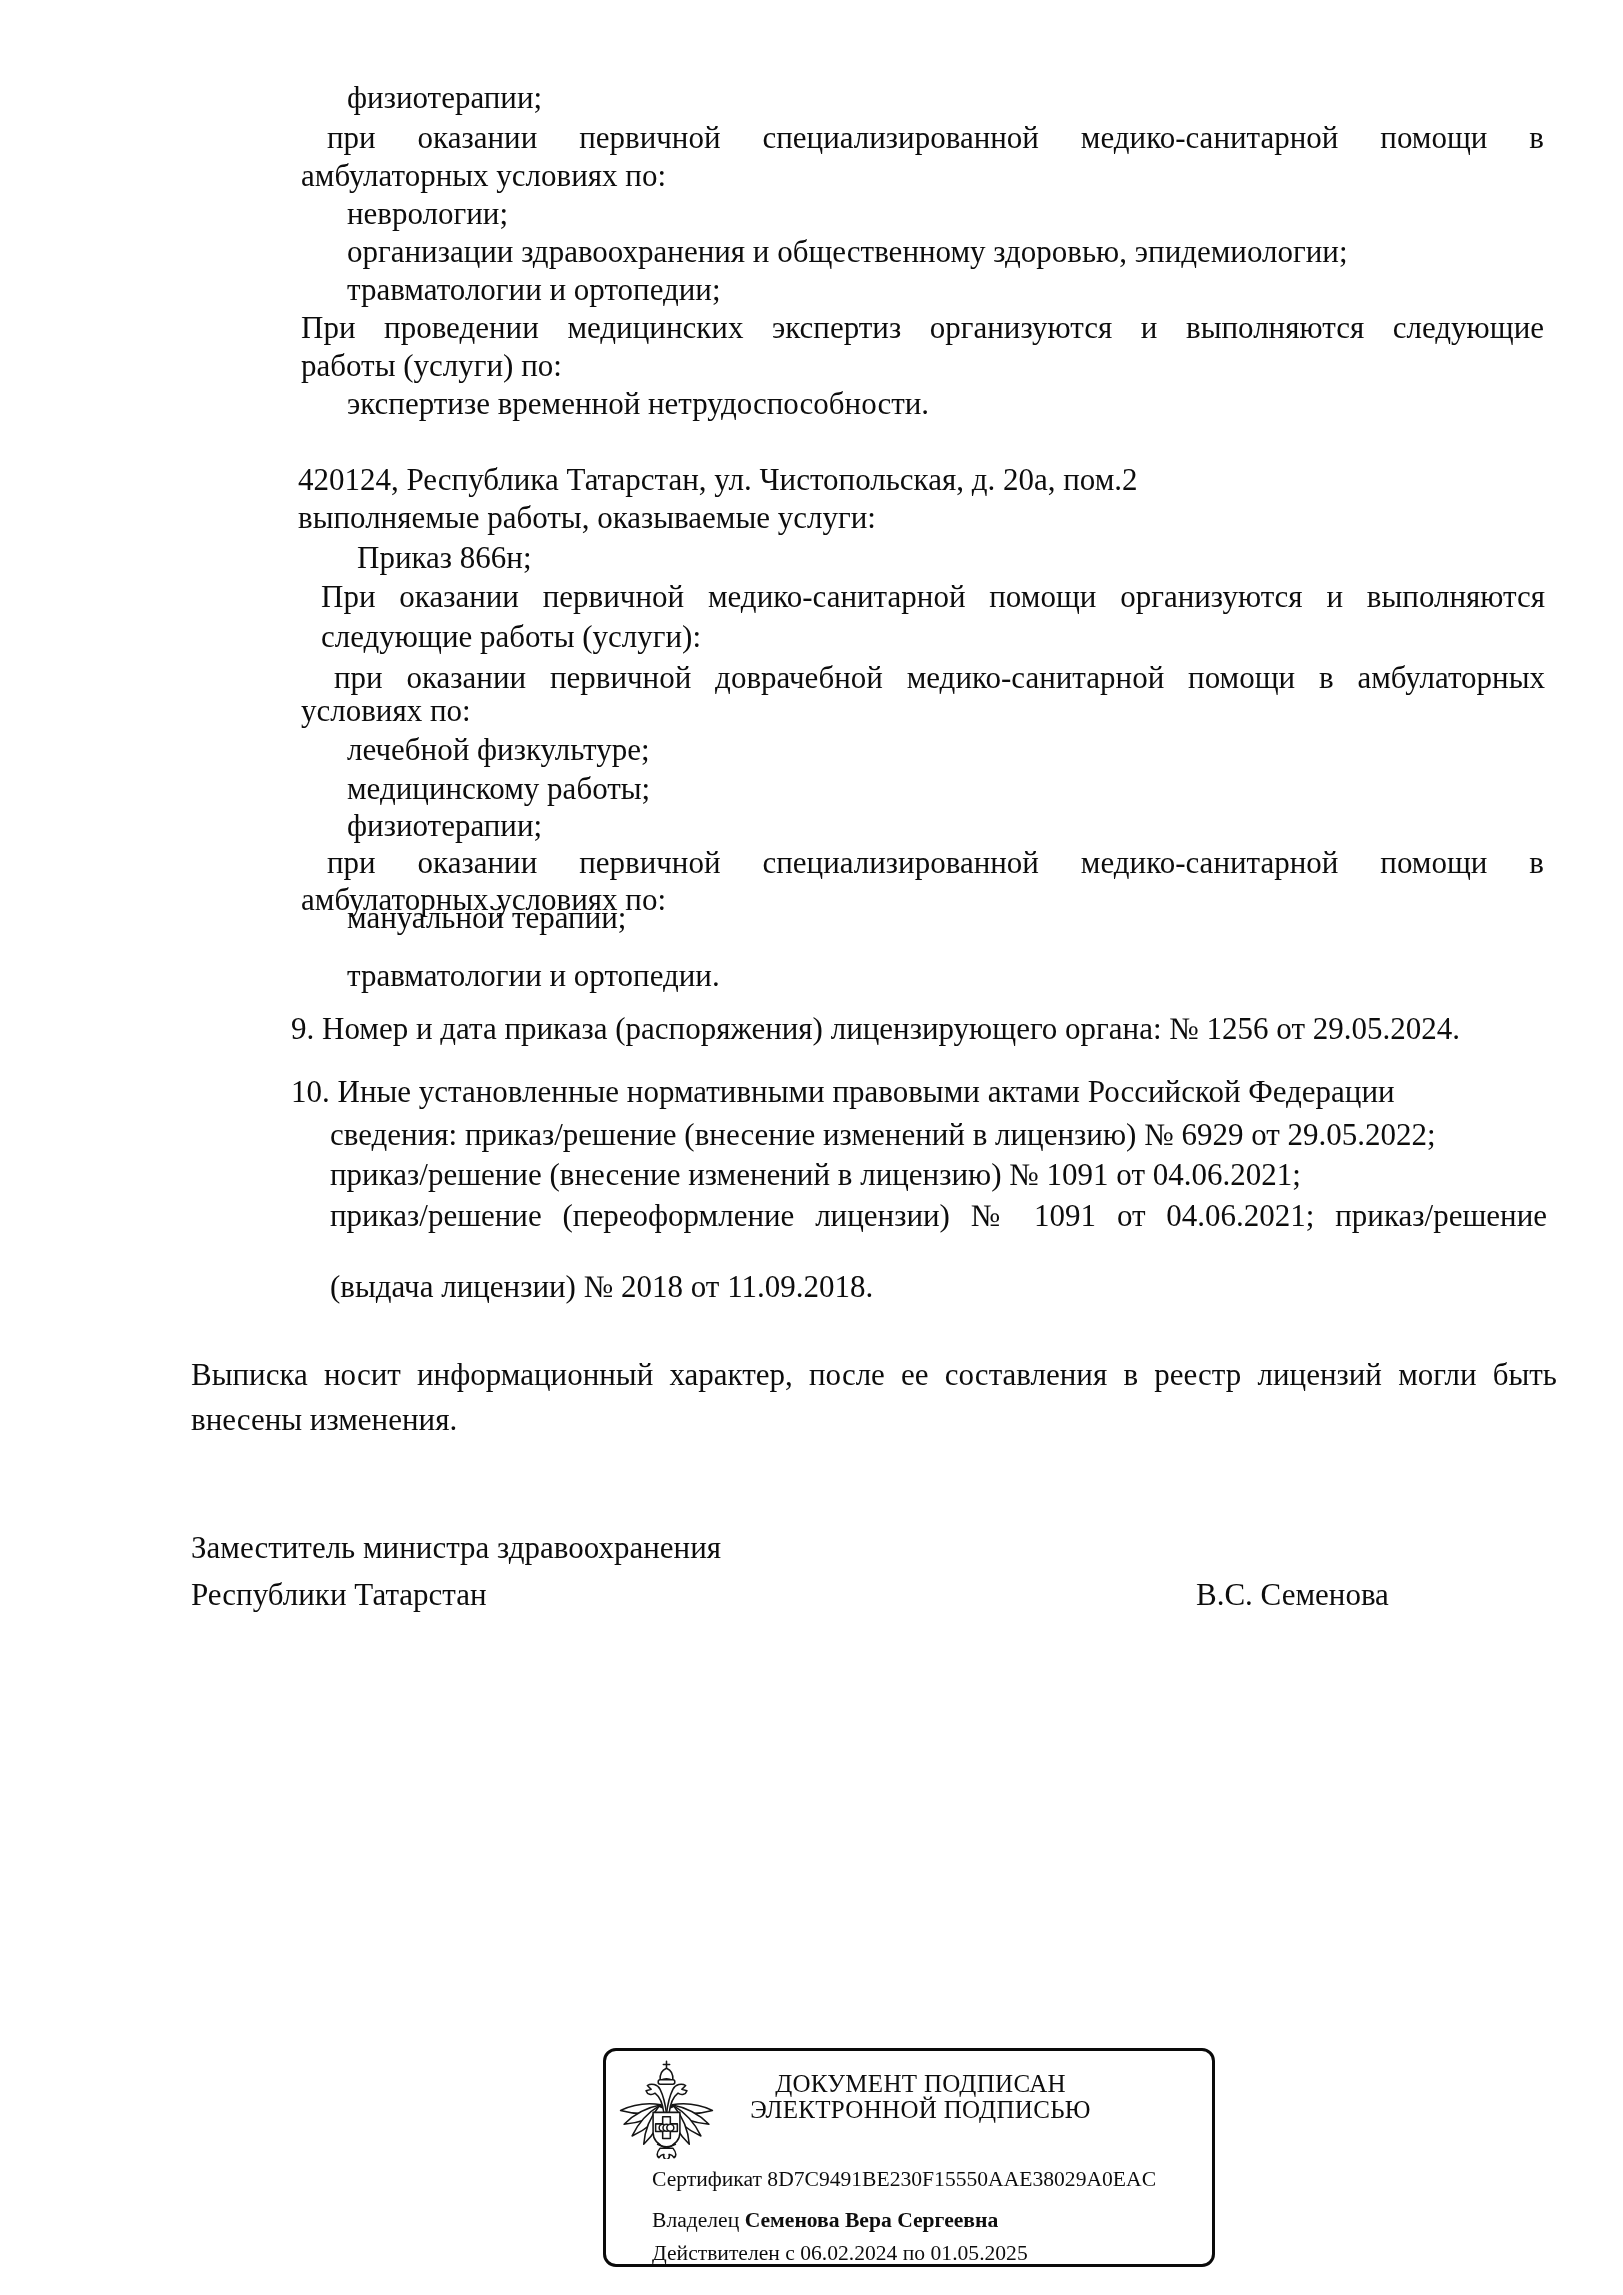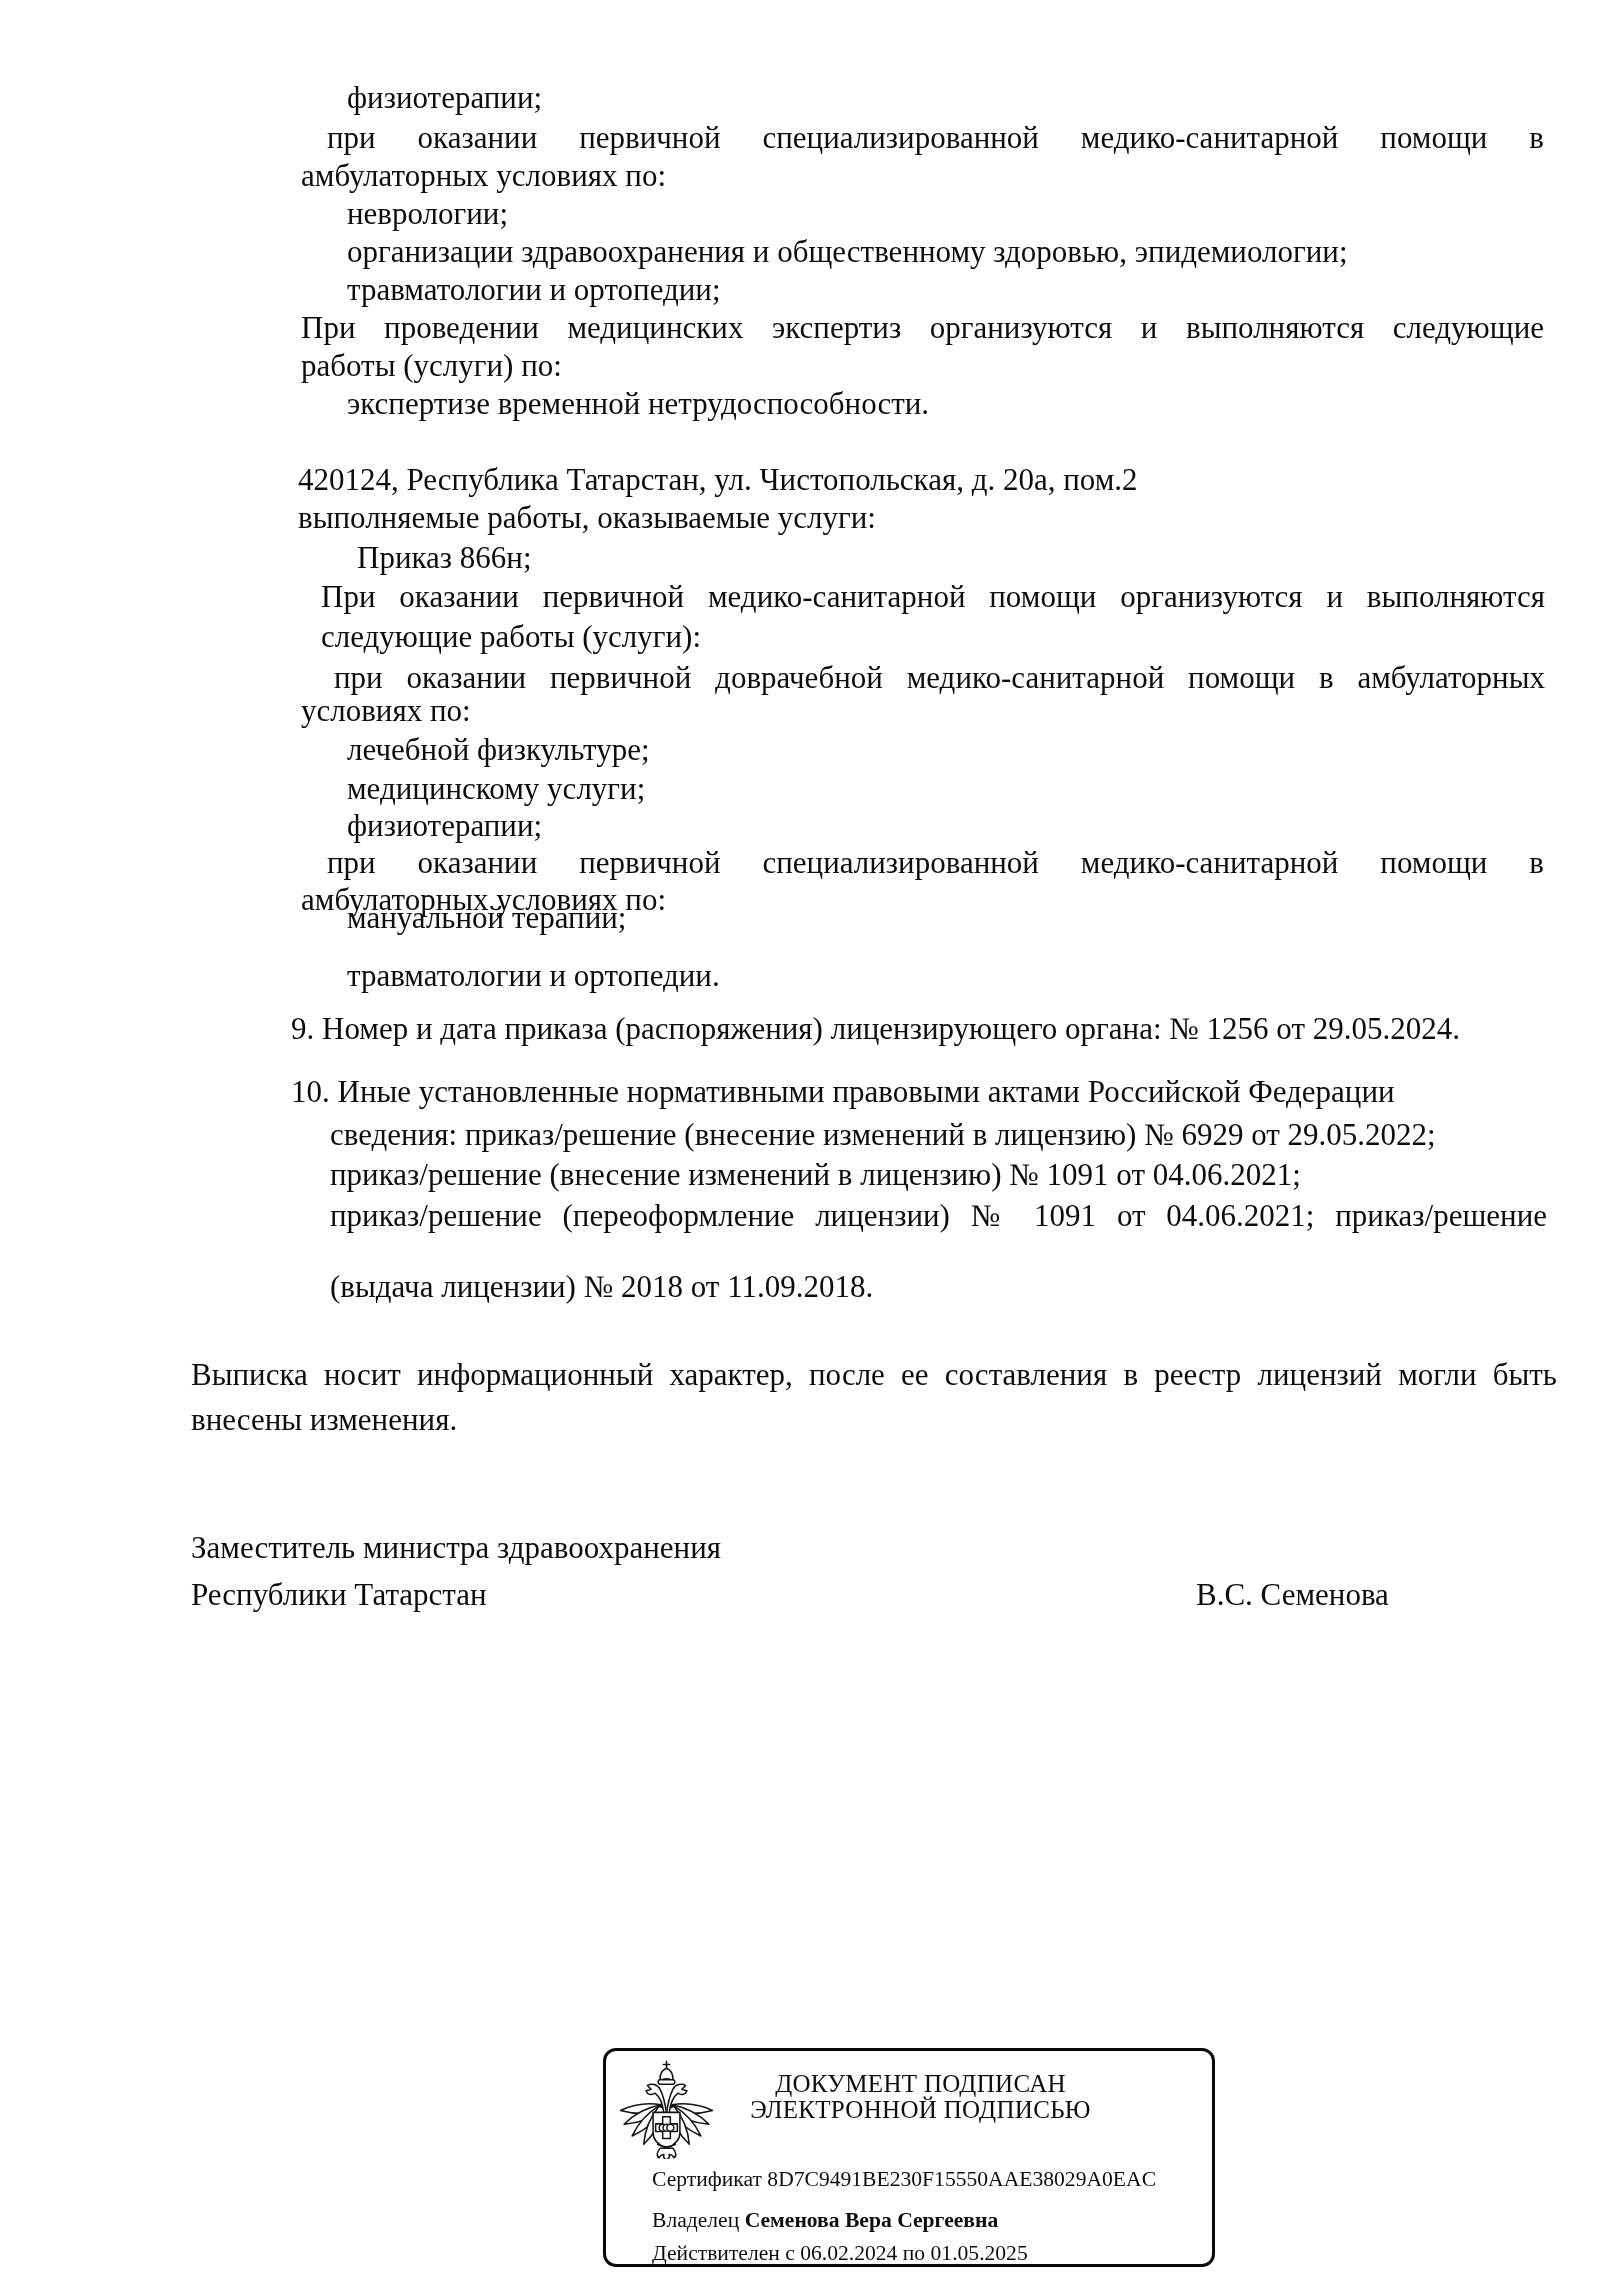--- a/index.html
+++ b/index.html
@@ -67,21 +67,21 @@
       <div class="doc-line" style="left: 301px; top: 347px;">работы (услуги) по:</div>
       <div class="doc-line" style="left: 347px; top: 385px;">экспертизе временной нетрудоспособности.</div>
       <div class="doc-line" style="left: 298px; top: 461px;">420124, Республика Татарстан, ул. Чистопольская, д. 20а, пом.2</div>
       <div class="doc-line" style="left: 298px; top: 499px;">выполняемые работы, оказываемые услуги:</div>
       <div class="doc-line" style="left: 321px; top: 539px; margin-left: 36px;">Приказ 866н;</div>
       <div class="doc-line justify" style="left: 321px; top: 578px; width: 1224px;">При оказании первичной медико-санитарной помощи организуются и выполняются</div>
       <div class="doc-line" style="left: 321px; top: 618px;">следующие работы (услуги):</div>
       <div class="doc-line justify" style="left: 334px; top: 659px; width: 1211px;">при оказании первичной доврачебной медико-санитарной помощи в амбулаторных</div>
       <div class="doc-line" style="left: 301px; top: 692px;">условиях по:</div>
       <div class="doc-line" style="left: 347px; top: 731px;">лечебной физкультуре;</div>
-      <div class="doc-line" style="left: 347px; top: 770px;">медицинскому услуги;</div>
+      <div class="doc-line" style="left: 347px; top: 770px;">медицинскому работы;</div>
       <div class="doc-line" style="left: 347px; top: 807px;">физиотерапии;</div>
       <div class="doc-line justify" style="left: 327px; top: 844px; width: 1217px;">при оказании первичной специализированной медико-санитарной помощи в</div>
       <div class="doc-line" style="left: 301px; top: 881px;">амбулаторных условиях по:</div>
       <div class="doc-line" style="left: 347px; top: 899px;">мануальной терапии;</div>
       <div class="doc-line" style="left: 347px; top: 957px;">травматологии и ортопедии.</div>
       <div class="doc-line" style="left: 291px; top: 1010px;">9. Номер и дата приказа (распоряжения) лицензирующего органа: № 1256 от 29.05.2024.</div>
       <div class="doc-line" style="left: 291px; top: 1073px;">10. Иные установленные нормативными правовыми актами Российской Федерации</div>
       <div class="doc-line" style="left: 330px; top: 1116px;">сведения: приказ/решение (внесение изменений в лицензию) № 6929 от 29.05.2022;</div>
       <div class="doc-line" style="left: 330px; top: 1156px;">приказ/решение (внесение изменений в лицензию) № 1091 от 04.06.2021;</div>
       <div class="doc-line justify" style="left: 330px; top: 1197px; width: 1217px;">приказ/решение (переоформление лицензии) № 1091 от 04.06.2021; приказ/решение</div>

